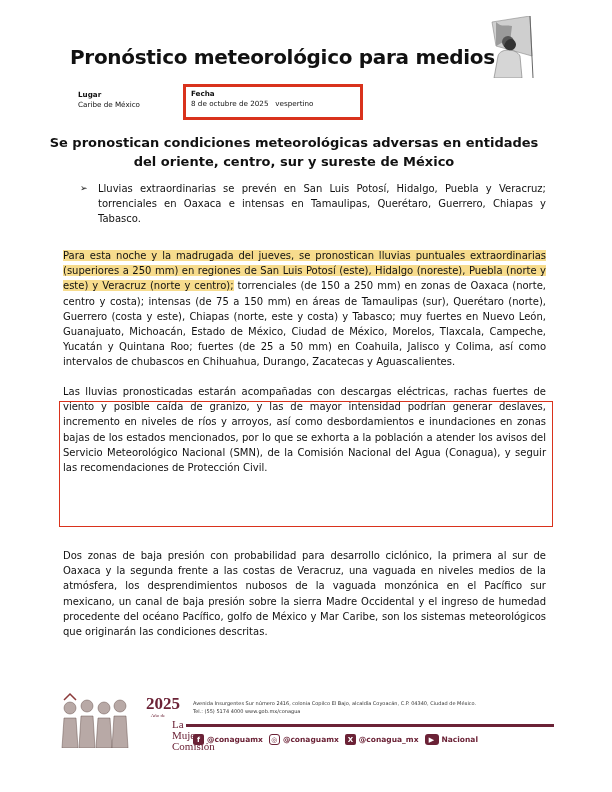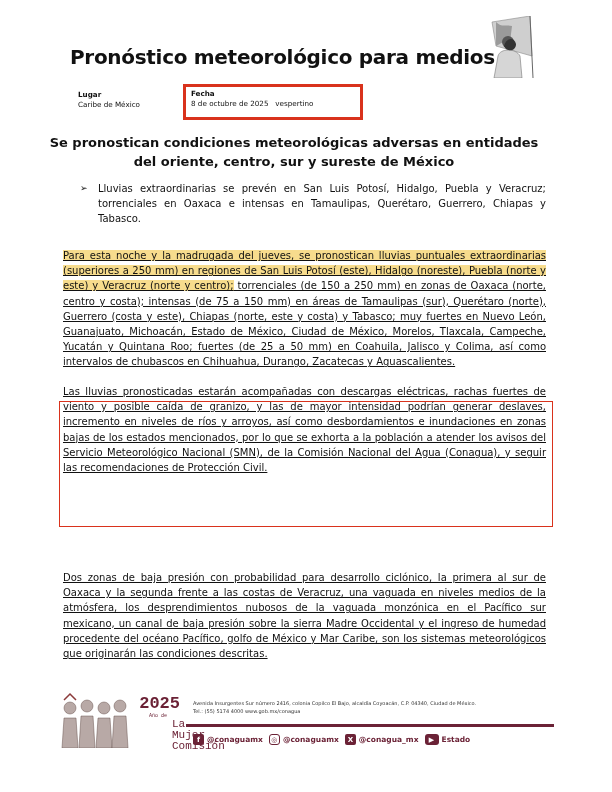--- a/index.html
+++ b/index.html
@@ -5,28 +5,28 @@
   html,body{margin:0;padding:0;background:#fff;}
   body{width:612px;height:792px;position:relative;font-family:"DejaVu Sans","Liberation Sans",sans-serif;color:#111;overflow:hidden;}
   .title{position:absolute;left:70px;top:45px;font-size:20px;font-weight:bold;letter-spacing:-0.3px;}
   .hero{position:absolute;left:482px;top:16px;width:52px;height:62px;}
   .lugar{position:absolute;left:78px;top:90px;font-size:7.2px;line-height:10px;}
   .lugar b,.fecha b{font-weight:bold;}
   .fecha{position:absolute;left:183px;top:84px;width:180px;height:36px;border:3px solid #d9321c;box-sizing:border-box;padding:2px 5px;font-size:7.2px;line-height:10px;}
   .headline{position:absolute;left:48px;top:133px;width:492px;text-align:center;font-size:13px;font-weight:bold;line-height:19px;}
   .bullet{position:absolute;left:80px;top:181px;width:466px;font-size:10px;line-height:15px;text-align:justify;display:flex;}
   .bullet .mark{width:18px;flex:none;font-size:9px;}
-  .para{position:absolute;left:63px;width:483px;font-size:10px;line-height:15.2px;text-align:justify;text-decoration:underline;}
+  .para{position:absolute;left:63px;width:483px;font-size:10px;line-height:15.2px;text-align:justify;}
   .p1{top:248px;}
   .hl{background:#f7dc8d;}
   .p2box{position:absolute;left:59px;top:401px;width:494px;height:126px;border:1.5px solid #d9321c;box-sizing:border-box;}
   .p2{top:384px;}
-  .p3{top:570px;}
+  .p3{top:548px;}
   .footer-art{position:absolute;left:60px;top:690px;width:70px;height:58px;}
-  .yr{position:absolute;left:136px;top:695px;color:#6b2236;font-family:Liberation Mono, monospace;text-align:right;width:44px;}
+  .yr{position:absolute;left:136px;top:695px;color:#6b2236;font-family:Liberation Serif, serif;text-align:right;width:44px;}
   .yr .n{font-size:17px;font-weight:bold;line-height:18px;display:block;}
   .yr .s{font-size:5px;display:block;text-align:center;line-height:6px;}
   .yr .t{font-size:11px;line-height:11px;display:block;margin-left:36px;}
   .addr{position:absolute;left:193px;top:699px;font-size:5px;line-height:8px;color:#333;}
   .rule{position:absolute;left:186px;top:724px;width:368px;height:3px;background:#6b2236;}
   .social{position:absolute;left:193px;top:734px;display:flex;align-items:center;gap:6px;font-size:7.5px;color:#6b2236;font-weight:bold;}
   .ic{display:inline-flex;align-items:center;justify-content:center;width:11px;height:11px;border-radius:2px;background:#6b2236;color:#fff;font-size:7px;font-weight:bold;}
   .ic.ig{background:#fff;border:1.5px solid #6b2236;color:#6b2236;border-radius:3px;width:9px;height:9px;}
   .ic.yt{width:14px;border-radius:3px;}
   .si{display:inline-flex;align-items:center;gap:3px;}
@@ -105,15 +105,15 @@
   <span class="si">
     <span class="ic ig">◎</span>
     <span>@conaguamx</span>
   </span>
   <span class="si">
     <span class="ic">X</span>
     <span>@conagua_mx</span>
   </span>
   <span class="si">
     <span class="ic yt">▶</span>
-    <span>Estado</span>
+    <span>Nacional</span>
   </span>
 </div>
 
 </body></html>

